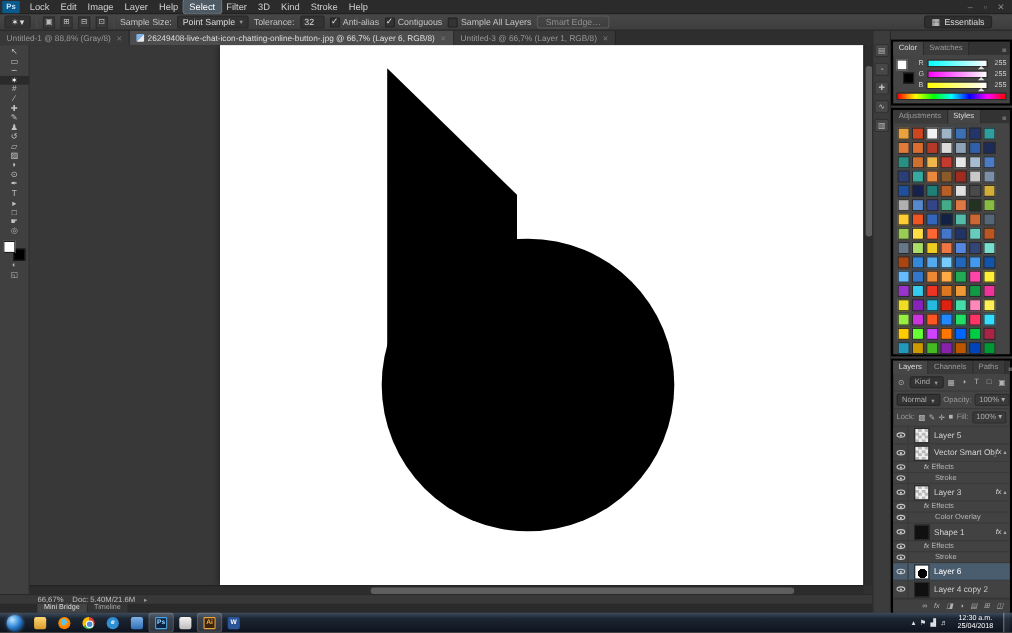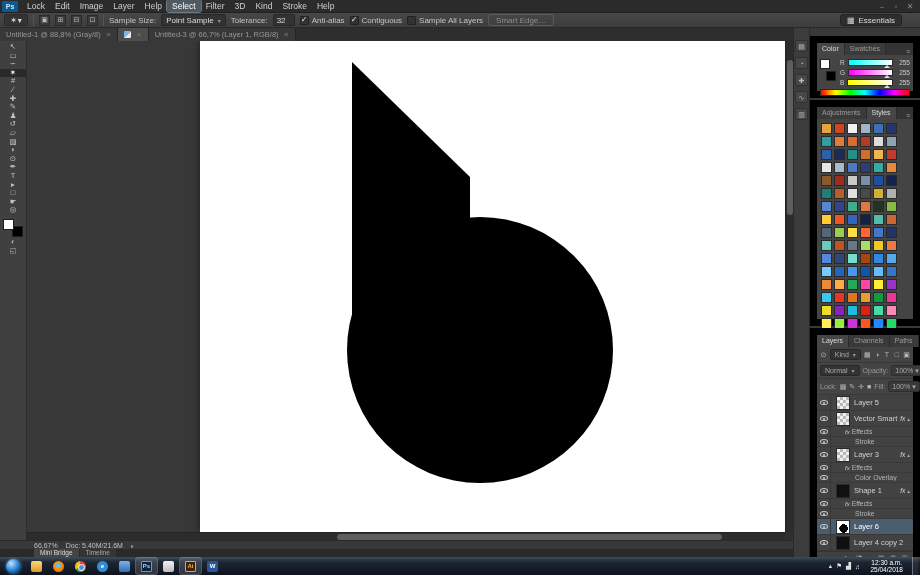--- a/index.html
+++ b/index.html
@@ -96,21 +96,21 @@
   
   .right-dock { position:absolute; left:793px; top:28px; width:17px; height:529px;
                 background:#3c3c3c; border-left:1px solid #292929; border-right:1px solid #292929;
                 display:flex; flex-direction:column; align-items:center; gap:5px; padding-top:12px; }
   .dock-ic { width:13px; height:12px; background:#474747; border:1px solid #303030; border-radius:2px;
              font-size:7px; line-height:11px; text-align:center; color:#bbb; }
 
   
   .right-panels { position:absolute; left:810px; top:28px; width:110px; height:529px;
                   background:#393939; display:flex; flex-direction:column; }
-  .panel { background:#444; border:7px solid #000000; }
+  .panel { background:#444; border:2px solid #000000; }
   .ptabs { height:12px; background:#333; display:flex; align-items:flex-end; font-size:7px; }
   .ptab { padding:0 5px; height:12px; line-height:12px; color:#9a9a9a; background:#3a3a3a;
           border-right:1px solid #2b2b2b; }
   .ptab.active { background:#464646; color:#ddd; }
   .pmenu { margin-left:auto; padding:0 3px; color:#999; font-size:7px; }
 
   .panel-color { margin-top:8px; height:62px; }
   .color-body { display:flex; padding:4px 3px 2px 3px; gap:4px; }
   .cwells { position:relative; width:16px; height:22px; }
   .cw-bg { position:absolute; right:0; bottom:0; width:10px; height:10px; border:1px solid #222; }
@@ -266,20 +266,21 @@
   </div>
 
   <div class="tabsbar">
     <span class="dtab">
 
         <span>Untitled-1 @ 88,8% (Gray/8)</span>
         <span class="tclose">✕</span>
       </span>
       <span class="dtab active has-icon">
         <span class="ticon"></span>
+        <span>26249408-live-chat-icon-chatting-online-button-.jpg @ 66,7% (Layer 6, RGB/8)</span>
         <span class="tclose">✕</span>
       </span>
       <span class="dtab">
 
         <span>Untitled-3 @ 66,7% (Layer 1, RGB/8)</span>
         <span class="tclose">✕</span>
       </span>
   </div>
 
   <div class="toolbar">

